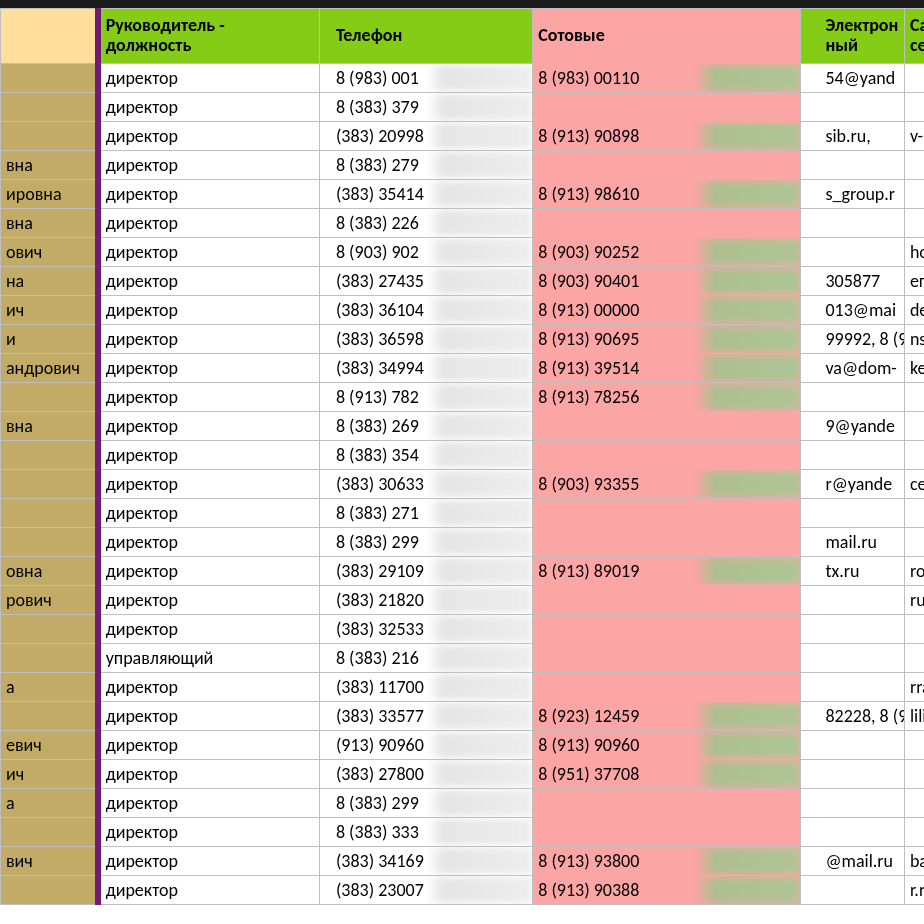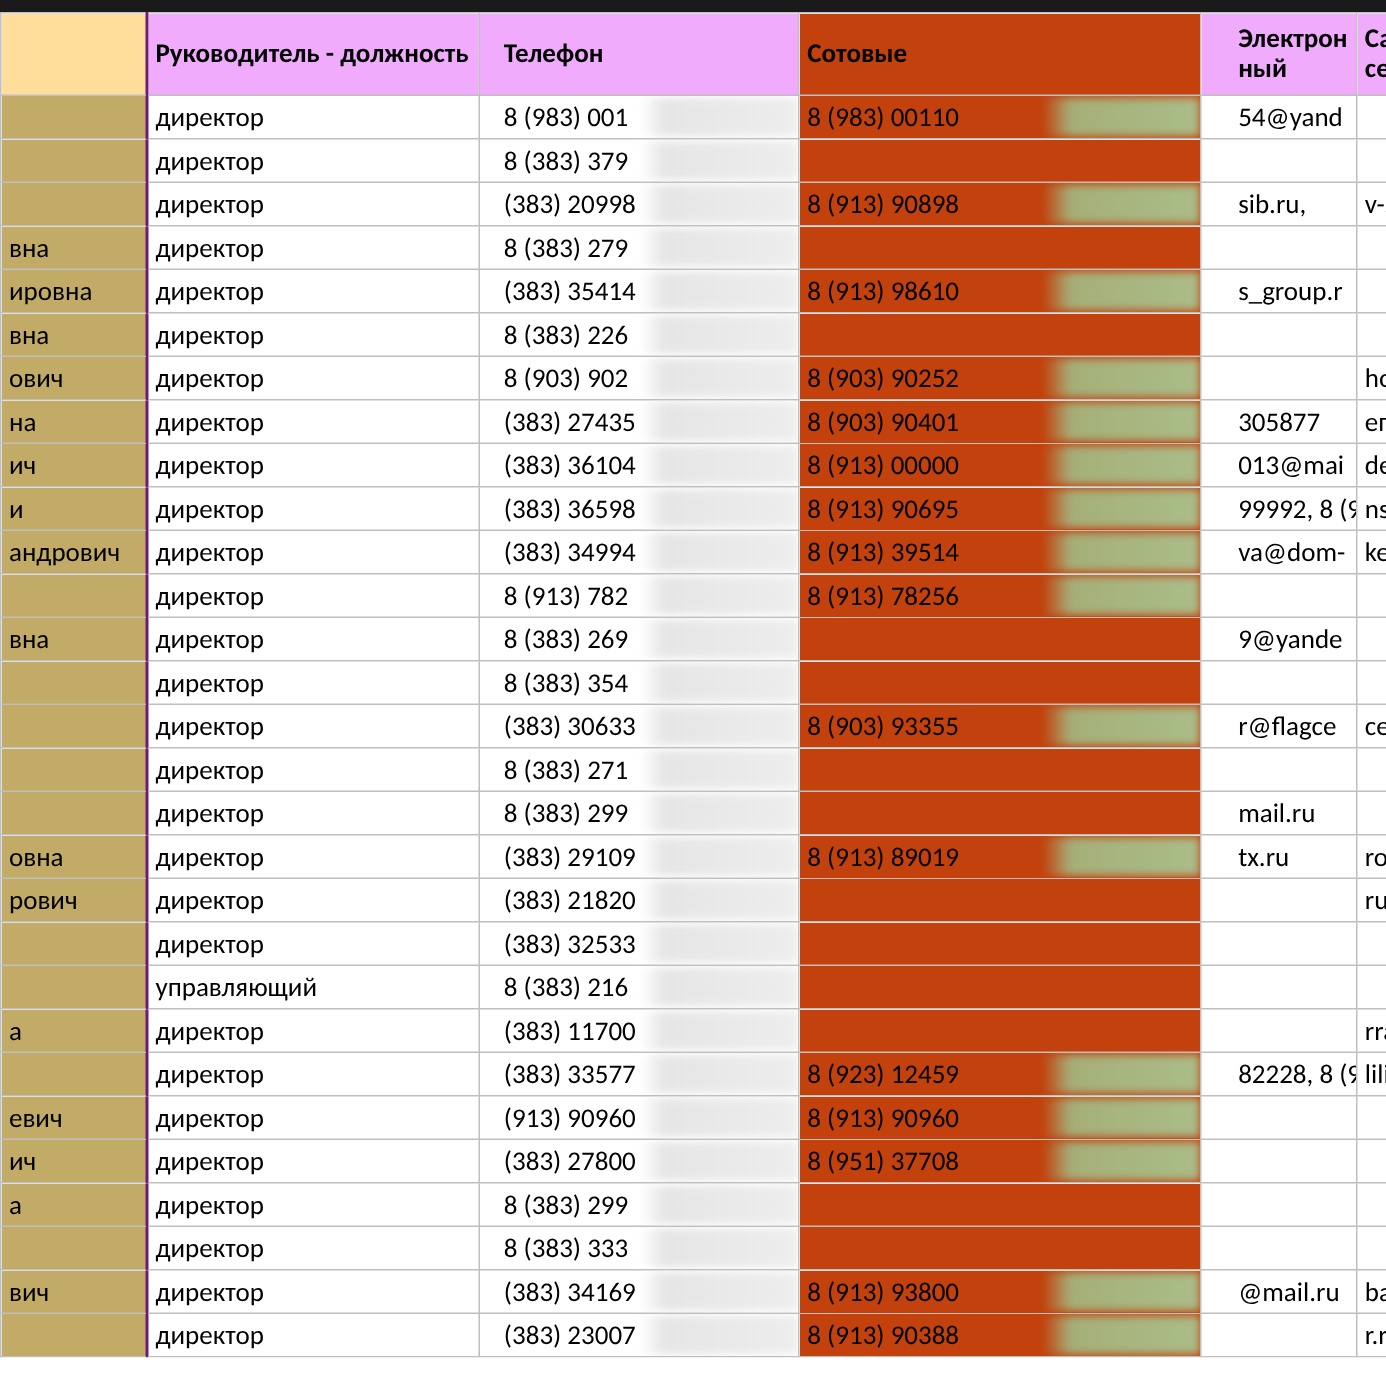--- a/index.html
+++ b/index.html
@@ -17,31 +17,31 @@
     border: 1px solid #bfbfbf;
     padding: 3px 5px;
     height: 29px;
     vertical-align: middle;
     text-align: left;
     white-space: nowrap;
     overflow: hidden;
   }
   th {
     font-weight: 700;
-    background: #f0abfc;
+    background: #84cc16;
     height: 55px;
     white-space: normal;
     line-height: 1.1;
     vertical-align: middle;
   }
   th.col-a { background: #fede9a; }
-  .col-a { width: 92px; background: #c1ab66; border-right: 2px solid #701a75; }
+  .col-a { width: 92px; background: #c1ab66; border-right: 6px solid #701a75; }
   .col-b { width: 210px; }
   .col-c { width: 202px; padding-left: 16px; }
-  .col-d { width: 254px; background: #c2410c; }
+  .col-d { width: 254px; background: #fca5a5; }
   .col-e { width: 98px; padding-left: 24px; }
   .col-f { width: 90px; }
   td.blur { position: relative; }
   td.blur::after {
     content: "";
     position: absolute;
     top: 1px; bottom: 1px;
     right: 0; width: 105px;
     background: linear-gradient(90deg, rgba(240,240,240,0.0) 0%, rgba(225,225,225,0.85) 15%, rgba(235,235,235,0.9) 100%);
     filter: blur(3px);
@@ -177,21 +177,21 @@
         <td class="col-c blur">8 (383) 354</td>
         <td class="col-d"></td>
         <td class="col-e"></td>
         <td class="col-f"></td>
       </tr>
       <tr>
         <td class="col-a"></td>
         <td class="col-b">директор</td>
         <td class="col-c blur">(383) 30633</td>
         <td class="col-d blur green">8 (903) 93355</td>
-        <td class="col-e">r@flagce</td>
+        <td class="col-e">r@yande</td>
         <td class="col-f">center.</td>
       </tr>
       <tr>
         <td class="col-a"></td>
         <td class="col-b">директор</td>
         <td class="col-c blur">8 (383) 271</td>
         <td class="col-d"></td>
         <td class="col-e"></td>
         <td class="col-f"></td>
       </tr>

